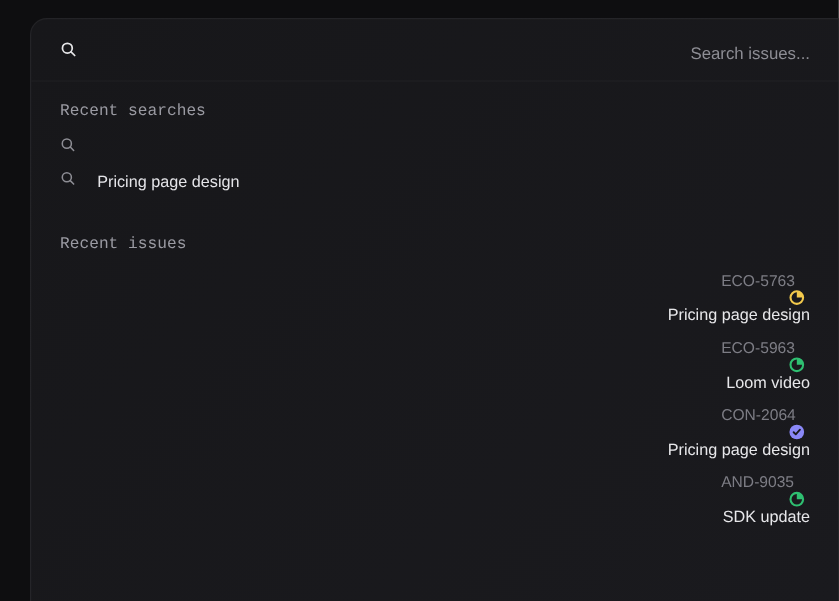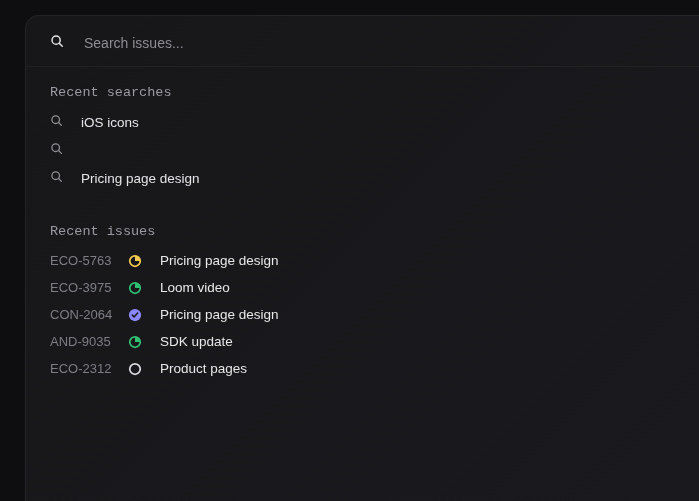--- a/index.html
+++ b/index.html
@@ -31,20 +31,21 @@
     }
     .search-bar svg { flex-shrink: 0; }
     .search-input {
       background: transparent;
       border: none;
       outline: none;
       color: #e6e6e8;
       font-size: 14px;
       margin-left: 20px;
       width: 100%;
+      text-align: right;
     }
     .search-input::placeholder { color: #8d8d94; }
     .section-label {
       color: #9a9aa2;
       font-size: 13.5px;
       padding: 18px 24px 8px 24px;
       font-family: Liberation Mono, monospace;
     }
     .search-item {
       display: flex;
@@ -52,23 +53,24 @@
       padding: 5px 24px;
       cursor: pointer;
     }
     .search-item .label {
       color: #e4e4e8;
       font-size: 13.5px;
       margin-left: 18px;
     }
     .issue-item {
       display: flex;
-      align-items: center;
+      align-items: flex-end;
       padding: 6px 24px;
       cursor: pointer;
+      flex-direction: column;
     }
     .issue-id {
       color: #7d7d85;
       font-size: 13px;
       width: 74px;
       flex-shrink: 0;
     }
     .issue-status {
       width: 22px;
       display: flex;
@@ -101,29 +103,20 @@
   <div class="section-label">Recent searches</div>
 
   <div id="recent-searches">
       <div class="search-item">
     <span>
       <svg width="13" height="13" viewBox="0 0 24 24" fill="none" stroke="#8d8d94" stroke-width="2.4" stroke-linecap="round">
         <circle cx="10.5" cy="10.5" r="7"></circle>
             <line x1="21" y1="21" x2="15.8" y2="15.8"></line>
       </svg>
     </span>
-    <span class="label">iOS icons</span>
-      </div>
-      <div class="search-item">
-    <span>
-      <svg width="13" height="13" viewBox="0 0 24 24" fill="none" stroke="#8d8d94" stroke-width="2.4" stroke-linecap="round">
-        <circle cx="10.5" cy="10.5" r="7"></circle>
-            <line x1="21" y1="21" x2="15.8" y2="15.8"></line>
-      </svg>
-    </span>
       </div>
       <div class="search-item">
     <span>
       <svg width="13" height="13" viewBox="0 0 24 24" fill="none" stroke="#8d8d94" stroke-width="2.4" stroke-linecap="round">
         <circle cx="10.5" cy="10.5" r="7"></circle>
             <line x1="21" y1="21" x2="15.8" y2="15.8"></line>
       </svg>
     </span>
     <span class="label">Pricing page design</span>
       </div>
@@ -138,21 +131,21 @@
     <span class="issue-id">ECO-5763</span>
     <span class="issue-status">
           <svg width="14" height="14" viewBox="0 0 16 16">
             <circle cx="8" cy="8" r="6" fill="none" stroke="#f2c94c" stroke-width="2"></circle>
             <path d="M8 2 A6 6 0 0 1 14 8 L8 8 Z" fill="#f2c94c"></path>
           </svg>
         </span>
     <span class="issue-title">Pricing page design</span>
       </div>
       <div class="issue-item">
-    <span class="issue-id">ECO-3975</span>
+    <span class="issue-id">ECO-5963</span>
     <span class="issue-status">
           <svg width="14" height="14" viewBox="0 0 16 16">
             <circle cx="8" cy="8" r="6" fill="none" stroke="#2fbf71" stroke-width="2"></circle>
             <path d="M8 2 A6 6 0 0 1 14 8 L8 8 Z" fill="#2fbf71"></path>
           </svg>
         </span>
     <span class="issue-title">Loom video</span>
       </div>
       <div class="issue-item">
     <span class="issue-id">CON-2064</span>
@@ -167,24 +160,15 @@
       <div class="issue-item">
     <span class="issue-id">AND-9035</span>
     <span class="issue-status">
           <svg width="14" height="14" viewBox="0 0 16 16">
             <circle cx="8" cy="8" r="6" fill="none" stroke="#2fbf71" stroke-width="2"></circle>
             <path d="M8 2 A6 6 0 0 1 14 8 L8 8 Z" fill="#2fbf71"></path>
           </svg>
         </span>
     <span class="issue-title">SDK update</span>
       </div>
-      <div class="issue-item">
-    <span class="issue-id">ECO-2312</span>
-    <span class="issue-status">
-          <svg width="14" height="14" viewBox="0 0 16 16">
-            <circle cx="8" cy="8" r="6" fill="none" stroke="#d8d8dc" stroke-width="2"></circle>
-          </svg>
-        </span>
-    <span class="issue-title">Product pages</span>
-      </div>
     </div>
 
 </div>
 
 </body></html>

